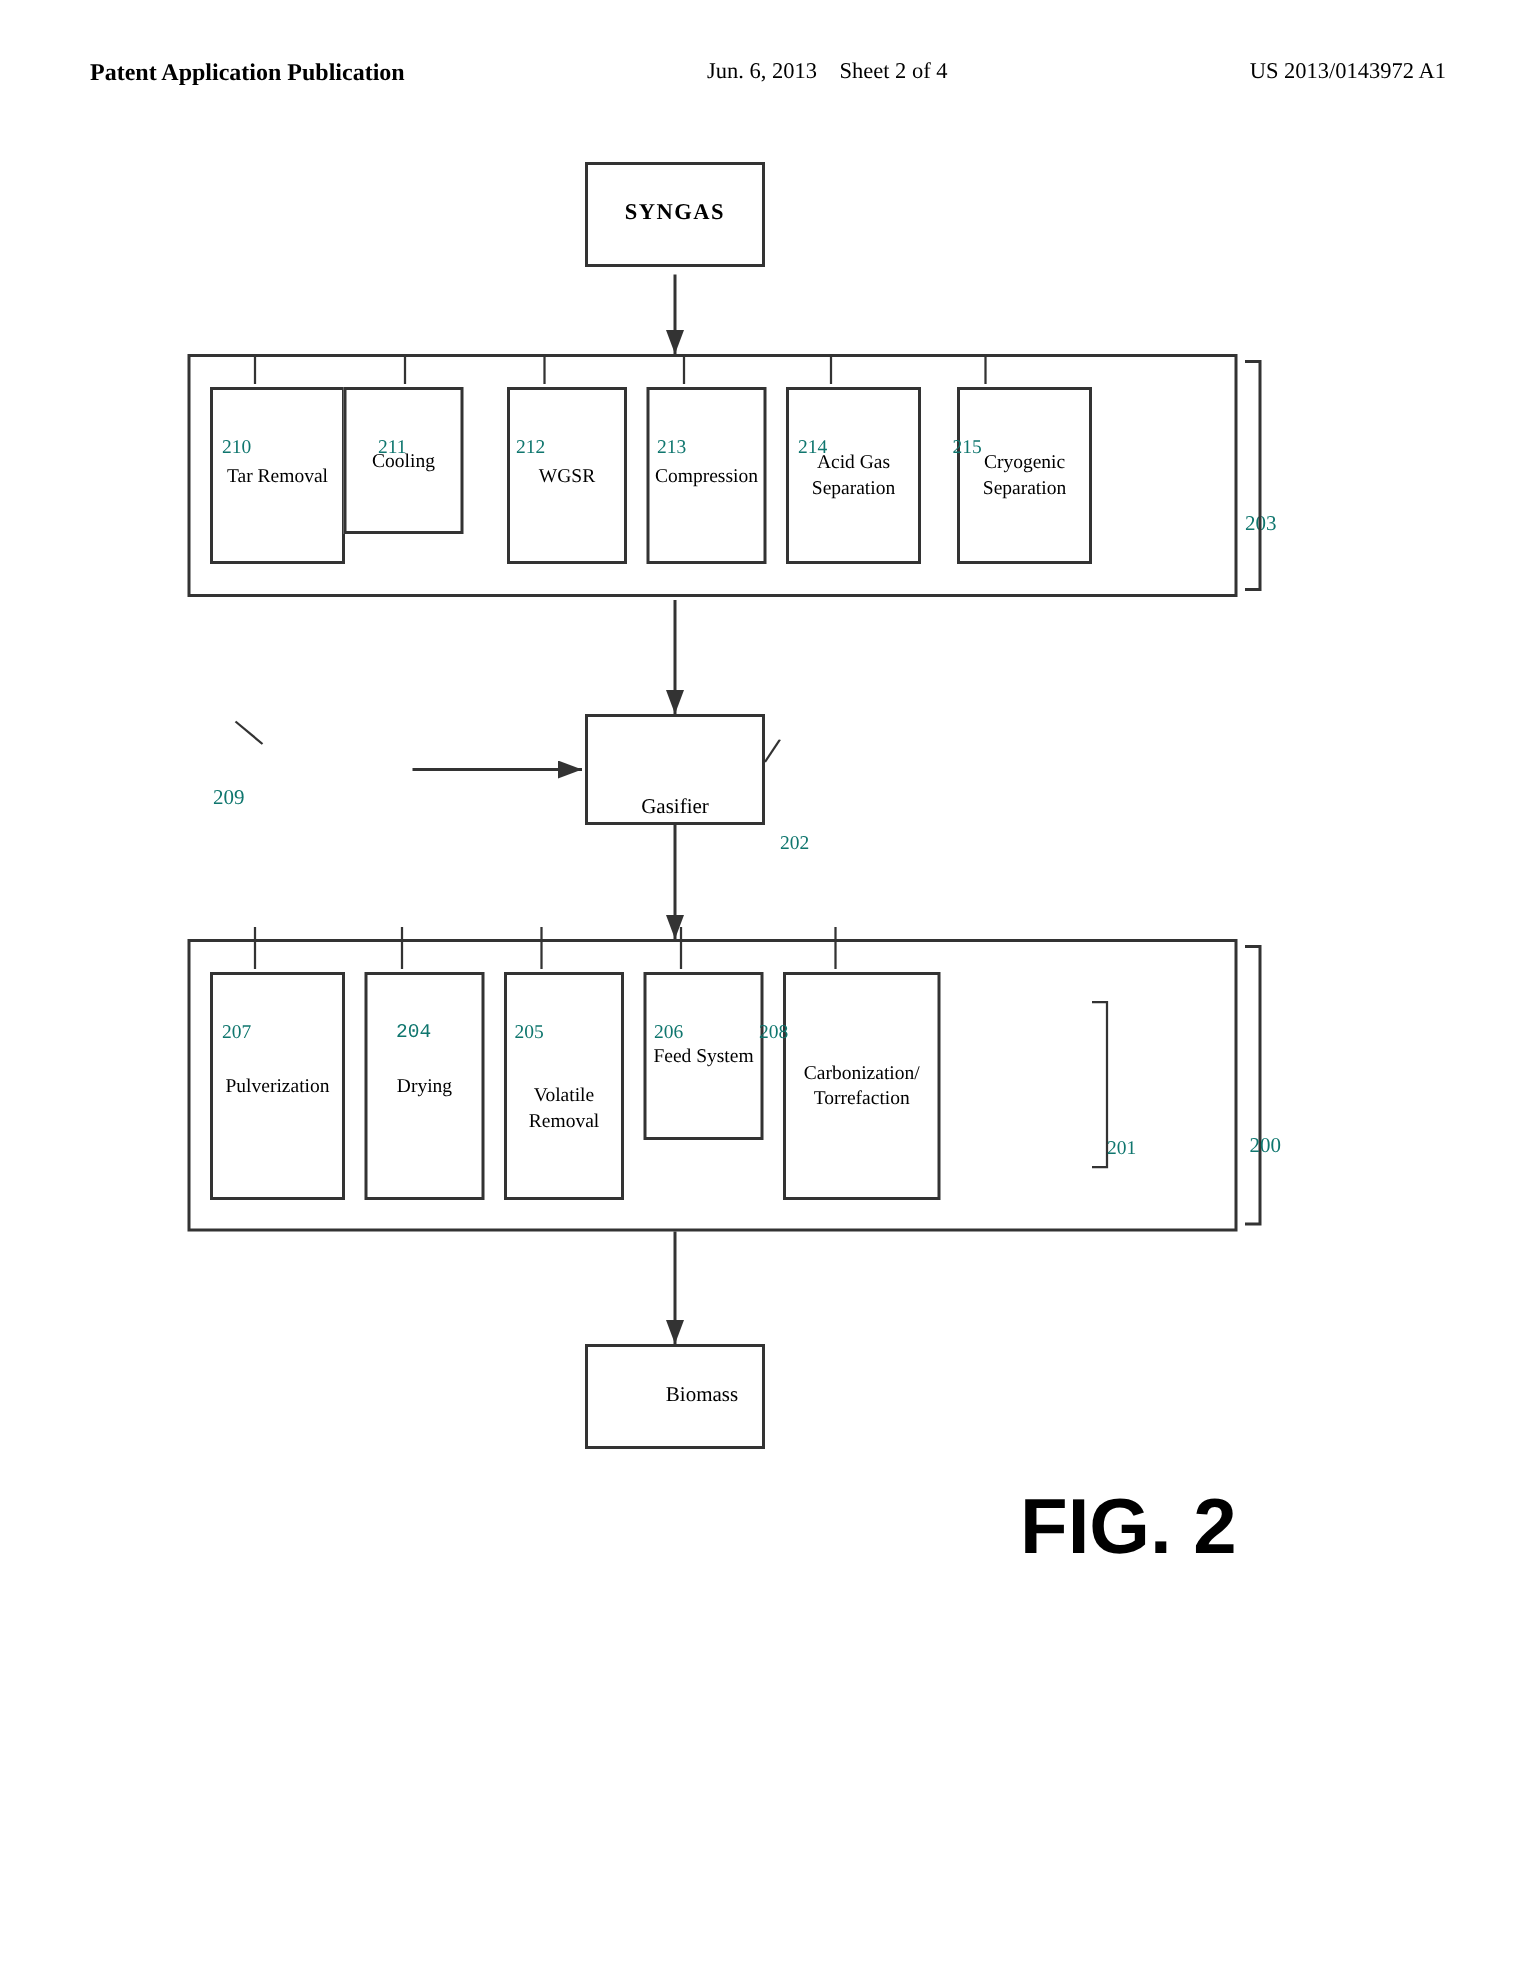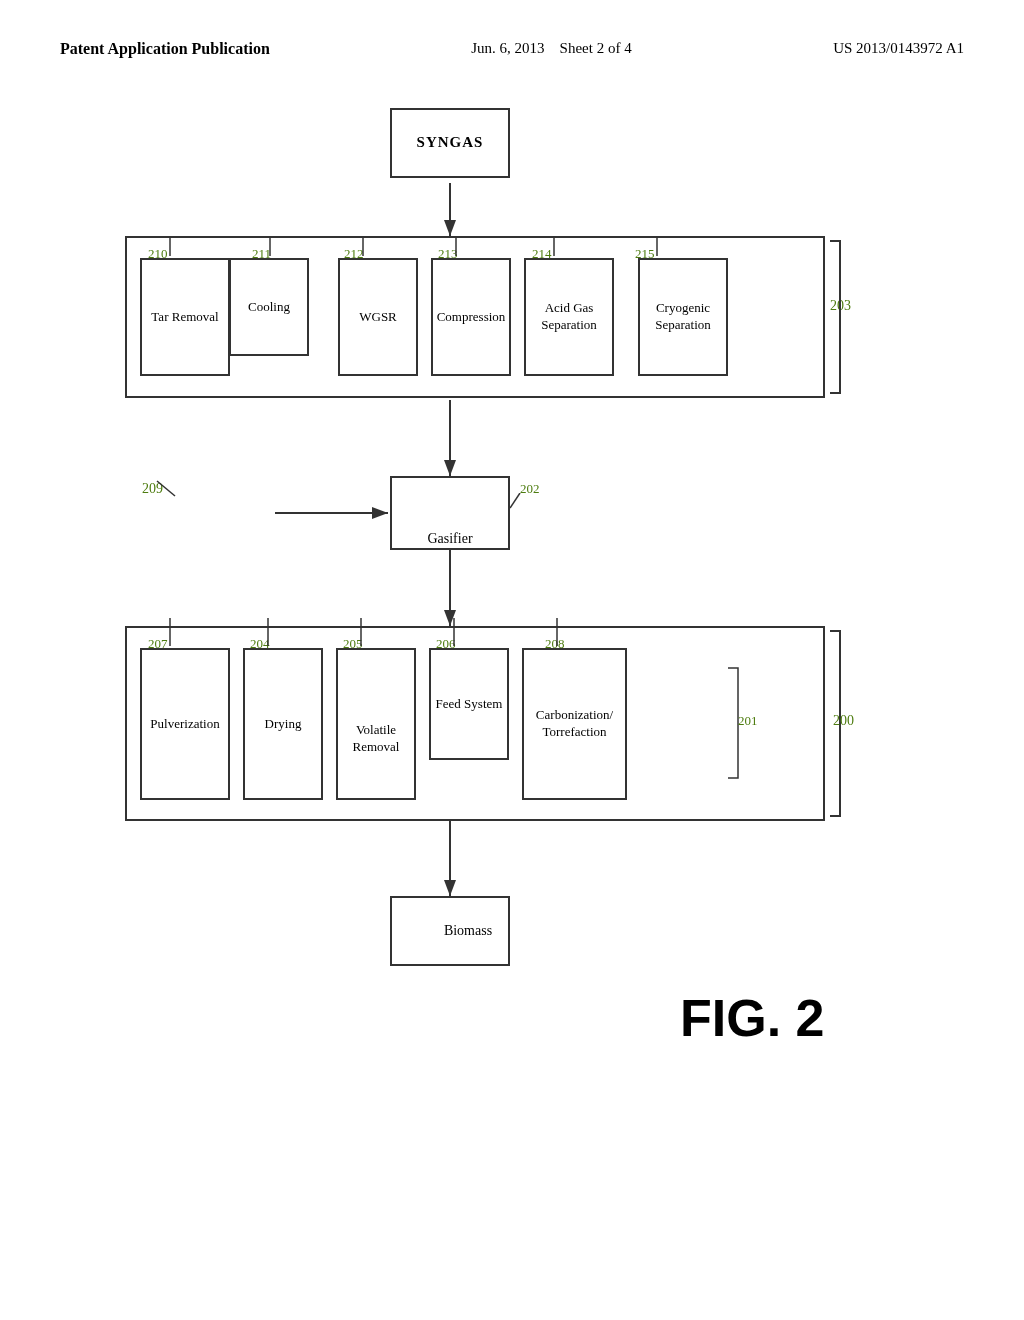--- a/index.html
+++ b/index.html
@@ -64,21 +64,22 @@
     .box-large {
       position: absolute;
       border: 2px solid #333;
       background: #fff;
     }
 
     
     .ref-label {
       position: absolute;
       font-size: 13px;
-      color: #4d7c0f;
+      color: #0f766e;
+      margin-top: 44px;
     }
 
     
     .svg-overlay {
       position: absolute;
       top: 0;
       left: 0;
       width: 100%;
       height: 100%;
       pointer-events: none;
@@ -189,21 +190,21 @@
 Separation</span>
     </div>
     <span class="ref-label" style="left:575px; top:158px;">215</span>
     <svg style="position:absolute; left:567px; top:148px; width:90px; height:22px;">
       <line x1="30" y1="20" x2="30" y2="0" stroke="#333" stroke-width="1.5"></line>
     </svg>
 
     <div class="box" style="left:330px; top:388px; width:120px; height:74px; font-size:14px;align-items:flex-end;">
       <span>Gasifier</span>
     </div>
-    <span class="ref-label" style="left:460px; top:393px;">202</span>
+    <span class="ref-label" style="left:460px; top:422px;">202</span>
     <svg style="position:absolute; left:450px; top:405px; width:20px; height:20px;">
       <line x1="0" y1="15" x2="10" y2="0" stroke="#333" stroke-width="1.5"></line>
     </svg>
 
     <span class="ref-label" style="left:82px; top:393px; font-size:14px;">209</span>
     <svg style="position:absolute; left:77px; top:388px; width:45px; height:22px;">
       <line x1="38" y1="20" x2="20" y2="5" stroke="#333" stroke-width="1.5"></line>
     </svg>
 
     <div class="box-large" style="left:65px; top:538px; width:700px; height:195px;">
@@ -223,21 +224,21 @@
       <span>Pulverization</span>
     </div>
     <span class="ref-label" style="left:88px; top:548px;">207</span>
     <svg style="position:absolute; left:80px; top:530px; width:90px; height:30px;">
       <line x1="30" y1="28" x2="30" y2="0" stroke="#333" stroke-width="1.5"></line>
     </svg>
 
     <div class="box" style="left:183px; top:560px; width:80px; height:152px;">
       <span>Drying</span>
     </div>
-    <span class="ref-label" style="left:190px; top:548px;">204</span>
+    <span class="ref-label" style="left:204px; top:548px;font-family:Liberation Mono, monospace;">204</span>
     <svg style="position:absolute; left:183px; top:530px; width:80px; height:30px;">
       <line x1="25" y1="28" x2="25" y2="0" stroke="#333" stroke-width="1.5"></line>
     </svg>
 
     <div class="box" style="left:276px; top:560px; width:80px; height:152px;">
       <span style="white-space:pre-line;margin-top:30px;">Volatile
 Removal</span>
     </div>
     <span class="ref-label" style="left:283px; top:548px;">205</span>
     <svg style="position:absolute; left:276px; top:530px; width:80px; height:30px;">
@@ -249,21 +250,21 @@
     </div>
     <span class="ref-label" style="left:376px; top:548px;">206</span>
     <svg style="position:absolute; left:369px; top:530px; width:80px; height:30px;">
       <line x1="25" y1="28" x2="25" y2="0" stroke="#333" stroke-width="1.5"></line>
     </svg>
 
     <div class="box" style="left:462px; top:560px; width:105px; height:152px;">
       <span style="white-space:pre-line;">Carbonization/
 Torrefaction</span>
     </div>
-    <span class="ref-label" style="left:485px; top:548px;text-align:center;">208</span>
+    <span class="ref-label" style="left:446px; top:548px;text-align:center;">208</span>
     <svg style="position:absolute; left:462px; top:530px; width:105px; height:30px;">
       <line x1="35" y1="28" x2="35" y2="0" stroke="#333" stroke-width="1.5"></line>
     </svg>
 
     <div class="box" style="left:330px; top:808px; width:120px; height:70px; font-size:14px;padding-left:36px;">
       <span>Biomass</span>
     </div>
 
     <div class="fig-label" style="left:620px; top:900px;">FIG. 2</div>
 

